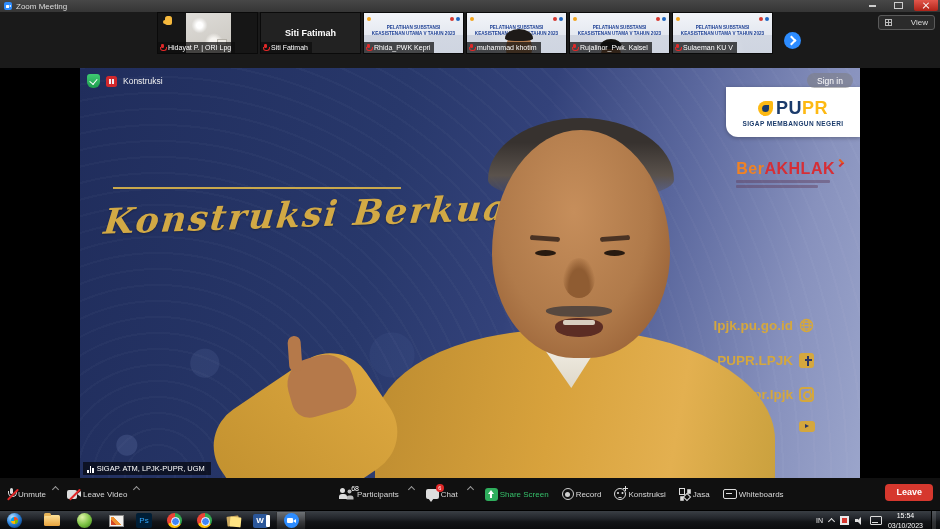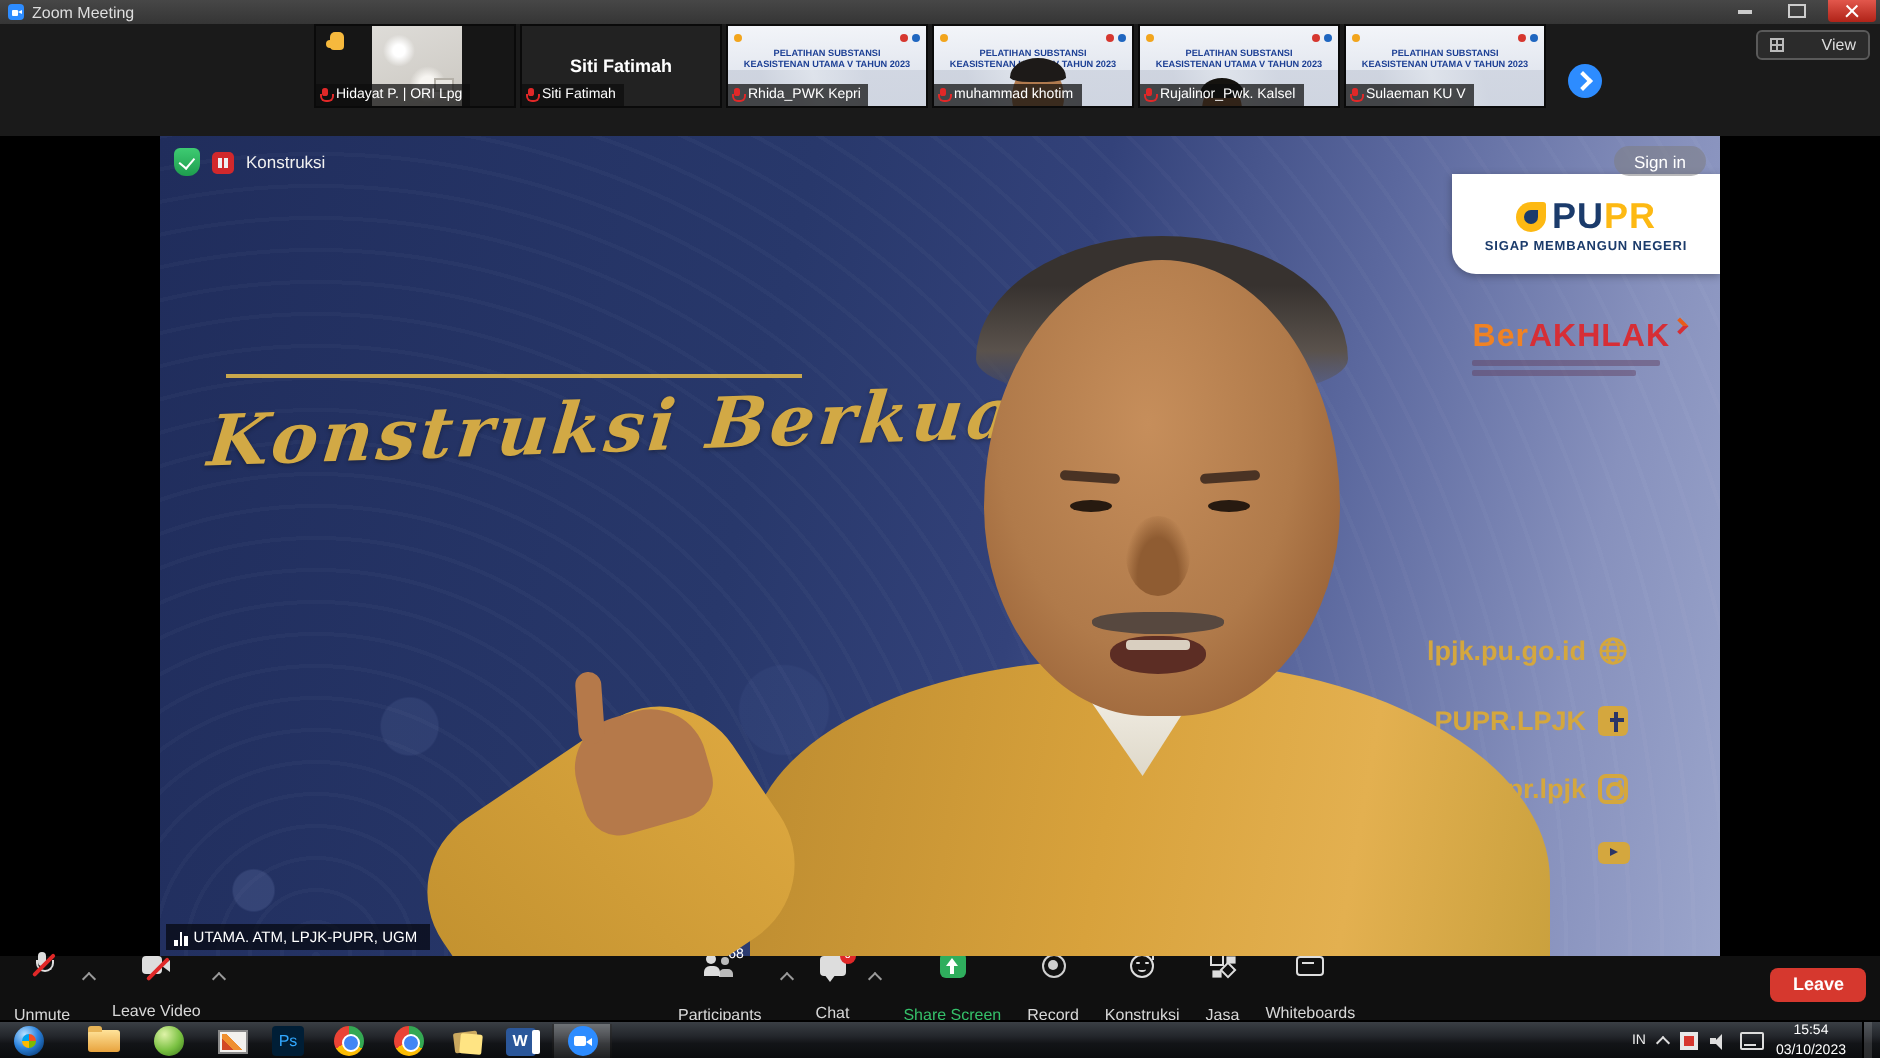--- a/index.html
+++ b/index.html
@@ -122,21 +122,21 @@
   #spk{position:absolute;left:3px;bottom:3px;z-index:5;background:rgba(0,0,0,.62);color:#fff;font-size:7.5px;padding:2px 6px 2px 4px;display:flex;align-items:center;gap:3px}
   .aud{display:flex;align-items:flex-end;gap:1px;height:8px}
   .aud i{display:block;width:1.6px;background:#fff}
   .aud i:nth-child(1){height:3px}.aud i:nth-child(2){height:7px}.aud i:nth-child(3){height:5px}
 
   
   #tb{position:absolute;left:0;top:478px;width:940px;height:32px;background:#101010}
   .tgrp{position:absolute;top:0;height:32px;display:flex;align-items:center}
   #tb-left{left:4px;gap:4px}
   #tb-center{left:336px;gap:7px}
-  .tbtn{display:flex;flex-direction:column;align-items:center;justify-content:center;gap:14px;height:32px;color:#d8d8d8;font-size:8px;padding:0 3px;position:relative}
+  .tbtn{display:flex;flex-direction:row;align-items:center;justify-content:center;gap:2px;height:32px;color:#d8d8d8;font-size:8px;padding:0 3px;position:relative}
   .tbtn .lbl{white-space:nowrap}
   .chev{width:5px;height:5px;border-top:1.5px solid #9a9a9a;border-right:1.5px solid #9a9a9a;transform:rotate(-45deg);margin:0 2px 10px 0;align-self:center}
   .ic-area{height:13px;display:flex;align-items:center;justify-content:center;position:relative}
   .mic-ic{width:9px;height:13px;position:relative}
   .mic-ic::before{content:"";position:absolute;left:2.8px;top:0;width:3.6px;height:6.5px;background:#ddd;border-radius:2px}
   .mic-ic::after{content:"";position:absolute;left:1px;top:3.5px;width:7px;height:5px;border:1.2px solid #ddd;border-top:none;border-radius:0 0 5px 5px}
   .slash{position:absolute;left:50%;top:-1px;width:1.8px;height:15px;background:#e02828;transform:rotate(45deg);border-radius:1px}
   .cam-ic{width:14px;height:9px;position:relative}
   .cam-ic::before{content:"";position:absolute;left:0;top:0;width:10px;height:9px;background:#ddd;border-radius:2px}
   .cam-ic::after{content:"";position:absolute;right:0;top:1.5px;border-top:3px solid transparent;border-bottom:3px solid transparent;border-right:4px solid #ddd}
@@ -375,21 +375,21 @@
     <span class="rec-ico"></span>
     <span id="rec-label">Konstruksi</span>
   </div>
   <div id="signin">Sign in</div>
   <div id="spk">
     <span class="aud">
         <i></i>
         <i></i>
         <i></i>
       </span>
-    <span>UTAMA. ATM, LPJK-PUPR, UGM</span>
+    <span>SIGAP. ATM, LPJK-PUPR, UGM</span>
   </div>
 </div>
 
 <div id="tb">
   <div class="tgrp" id="tb-left">
     <div class="tbtn">
       <span class="ic-area">
           <span class="mic-ic"></span>
           <span class="slash"></span>
         </span>

